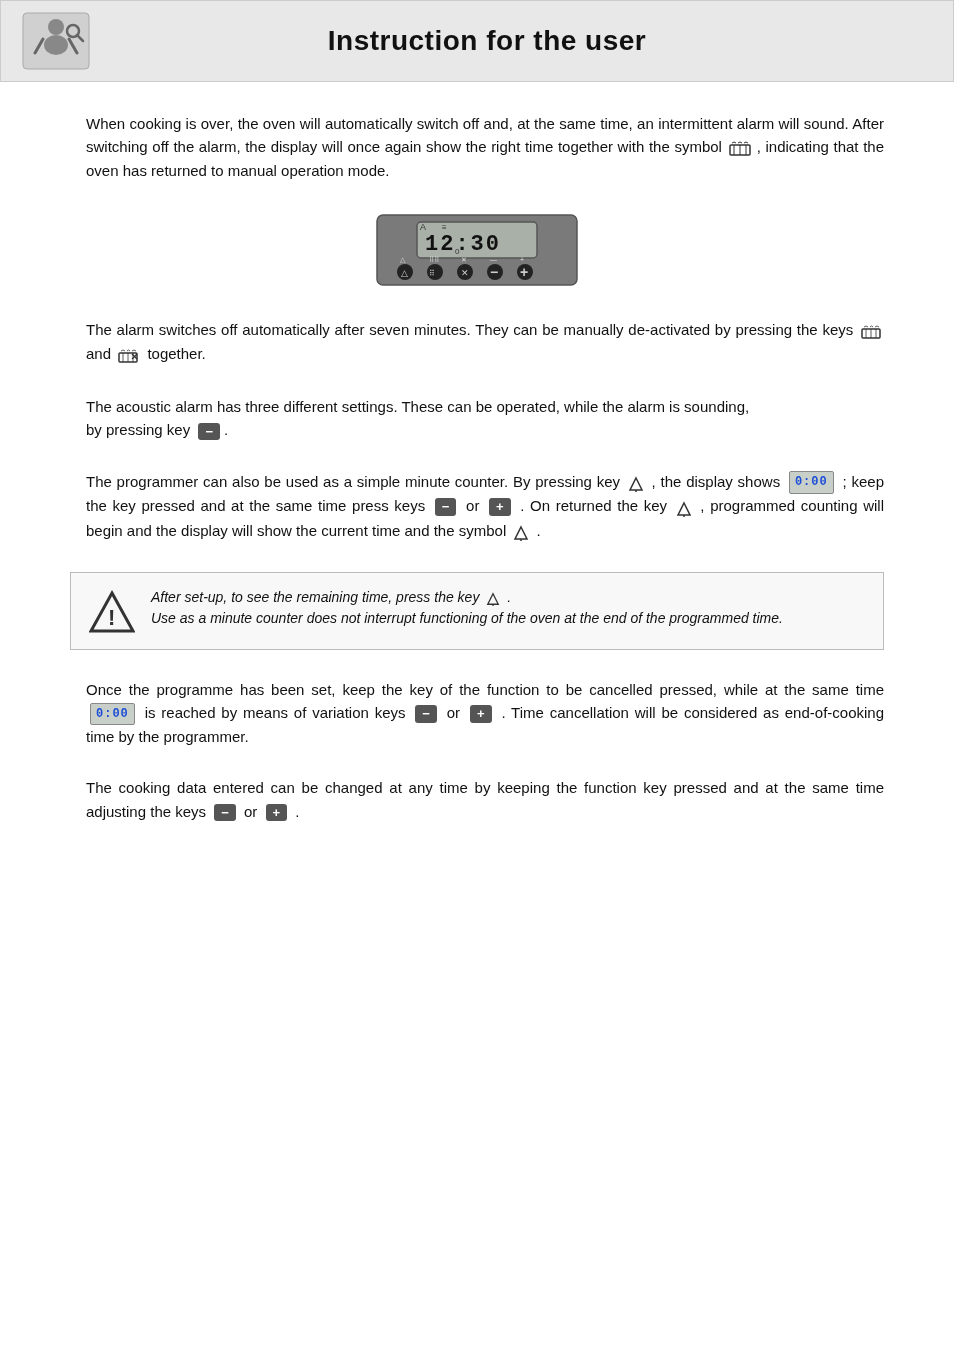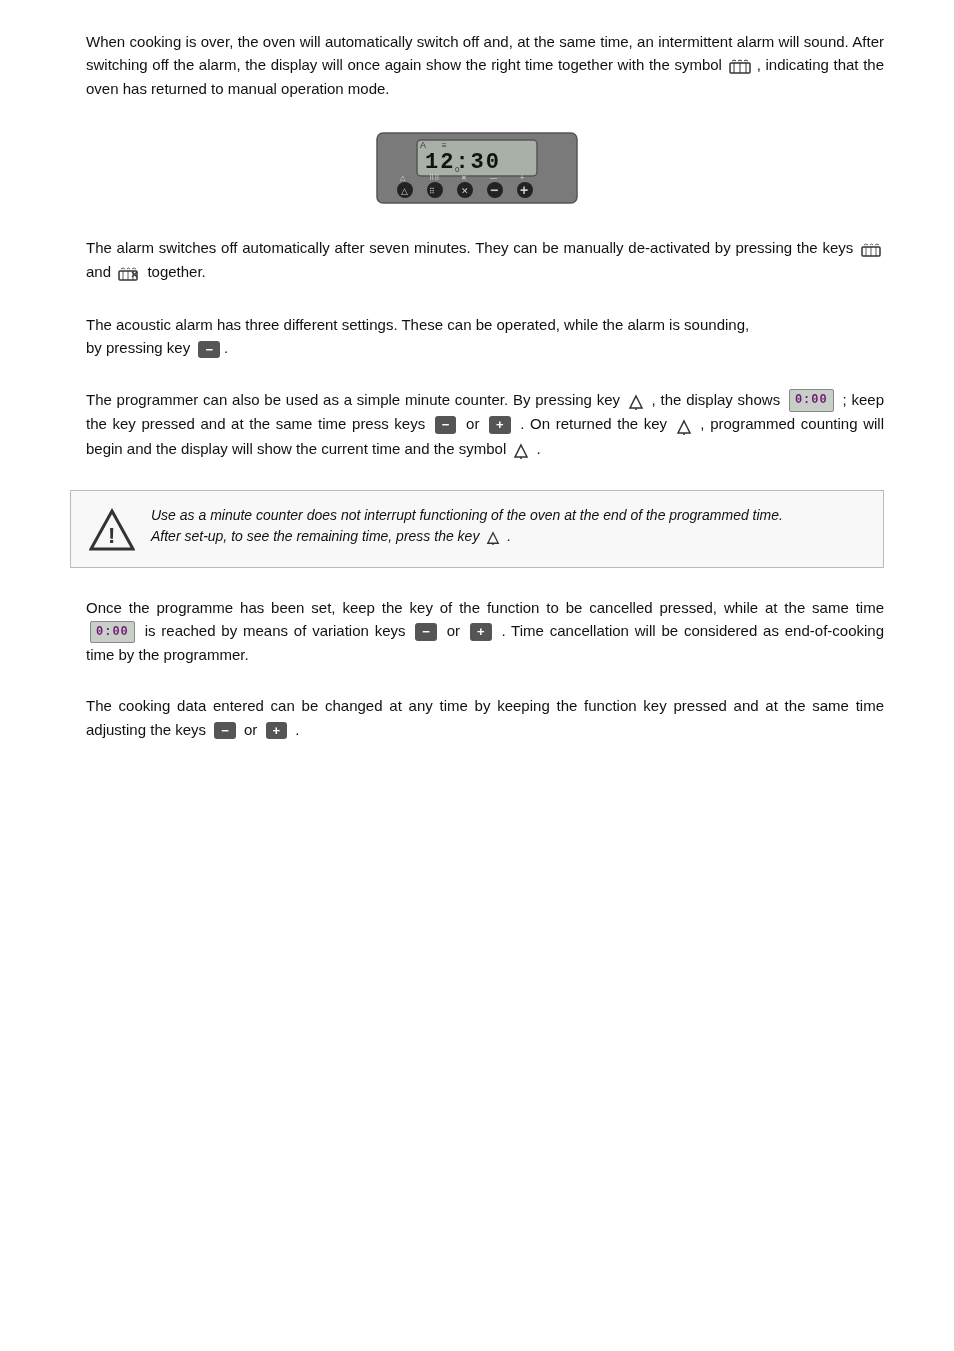--- a/index.html
+++ b/index.html
@@ -61,21 +61,21 @@
     }
     .icon-display-small {
       display: inline-block;
       background: #c8cfc8;
       border: 1px solid #888;
       border-radius: 2px;
       font-family: 'Courier New', monospace;
       font-size: 12px;
       padding: 1px 5px;
       vertical-align: middle;
-      color: #701a75;
+      color: #1d4ed8;
       font-weight: bold;
       letter-spacing: 1px;
     }
     .key-minus {
       display: inline-block;
       background: #555;
       color: #fff;
       font-size: 13px;
       font-weight: bold;
       padding: 1px 7px;
@@ -115,20 +115,39 @@
       font-style: italic;
       font-size: 14px;
       line-height: 1.5;
     }
   </style>
 </head>
 <body>
 
 <div class="page">
 
+  <div class="header">
+    <div class="header-logo">
+      
+      <svg width="70" height="60" viewBox="0 0 70 60">
+        <rect x="2" y="2" width="66" height="56" rx="4" fill="#d0d0d0" stroke="#aaa" stroke-width="1"></rect>
+
+        <circle cx="35" cy="16" r="8" fill="#888"></circle>
+
+        <ellipse cx="35" cy="34" rx="12" ry="10" fill="#888"></ellipse>
+
+        <line x1="22" y1="28" x2="14" y2="42" stroke="#666" stroke-width="3" stroke-linecap="round"></line>
+        <line x1="48" y1="28" x2="56" y2="42" stroke="#666" stroke-width="3" stroke-linecap="round"></line>
+
+        <circle cx="52" cy="20" r="6" fill="none" stroke="#666" stroke-width="2.5"></circle>
+        <line x1="56" y1="24" x2="62" y2="30" stroke="#666" stroke-width="2.5" stroke-linecap="round"></line>
+      </svg>
+    </div>
+    <div class="header-title">Instruction for the user</div>
+  </div>
 
   <div class="content">
 
     <div class="paragraph">
       <span>When cooking is over, the oven will automatically switch off and, at the same time, an intermittent alarm will sound. After switching off the alarm, the display will once again show the right time together with the symbol</span>
       
       <span style="font-size:13px; vertical-align:middle; margin:0 2px;">
         
         <svg width="22" height="16" viewBox="0 0 22 16" style="vertical-align:middle; display:inline-block;">
           <rect x="1" y="4" width="20" height="10" rx="1" fill="none" stroke="#333" stroke-width="1.5"></rect>
@@ -254,31 +273,31 @@
     </div>
 
     <div class="warning-box">
       <div class="warning-icon">
         <svg width="46" height="46" viewBox="0 0 46 46">
           <polygon points="23,4 44,42 2,42" fill="none" stroke="#333" stroke-width="3"></polygon>
           <text x="19" y="36" font-size="22" font-weight="bold" fill="#333">!</text>
         </svg>
       </div>
       <div class="warning-text">
-        <div>Use as a minute counter does not interrupt functioning of the oven at the end of the programmed time.</div>
         <div>
           <span>After set-up, to see the remaining time, press the key</span>
           
           <span style="margin:0 3px; vertical-align:middle;">
             <svg width="14" height="14" viewBox="0 0 16 16" style="vertical-align:middle; display:inline-block;">
               <polygon points="8,2 14,14 2,14" fill="none" stroke="#333" stroke-width="1.5"></polygon>
               <line x1="8" y1="14" x2="8" y2="16" stroke="#333" stroke-width="1.5"></line>
             </svg>
           </span>.
         </div>
+        <div>Use as a minute counter does not interrupt functioning of the oven at the end of the programmed time.</div>
       </div>
     </div>
 
     <div class="paragraph">
       <span>Once the programme has been set, keep the key of the function to be cancelled pressed, while at the same time</span>
       <span class="icon-display-small" style="margin:0 4px;">0:00</span>
       <span>is reached by means of variation keys</span>
       <span class="key-minus" style="margin:0 4px;">−</span>
       <span>or</span>
       <span class="key-plus" style="margin:0 4px;">+</span>

